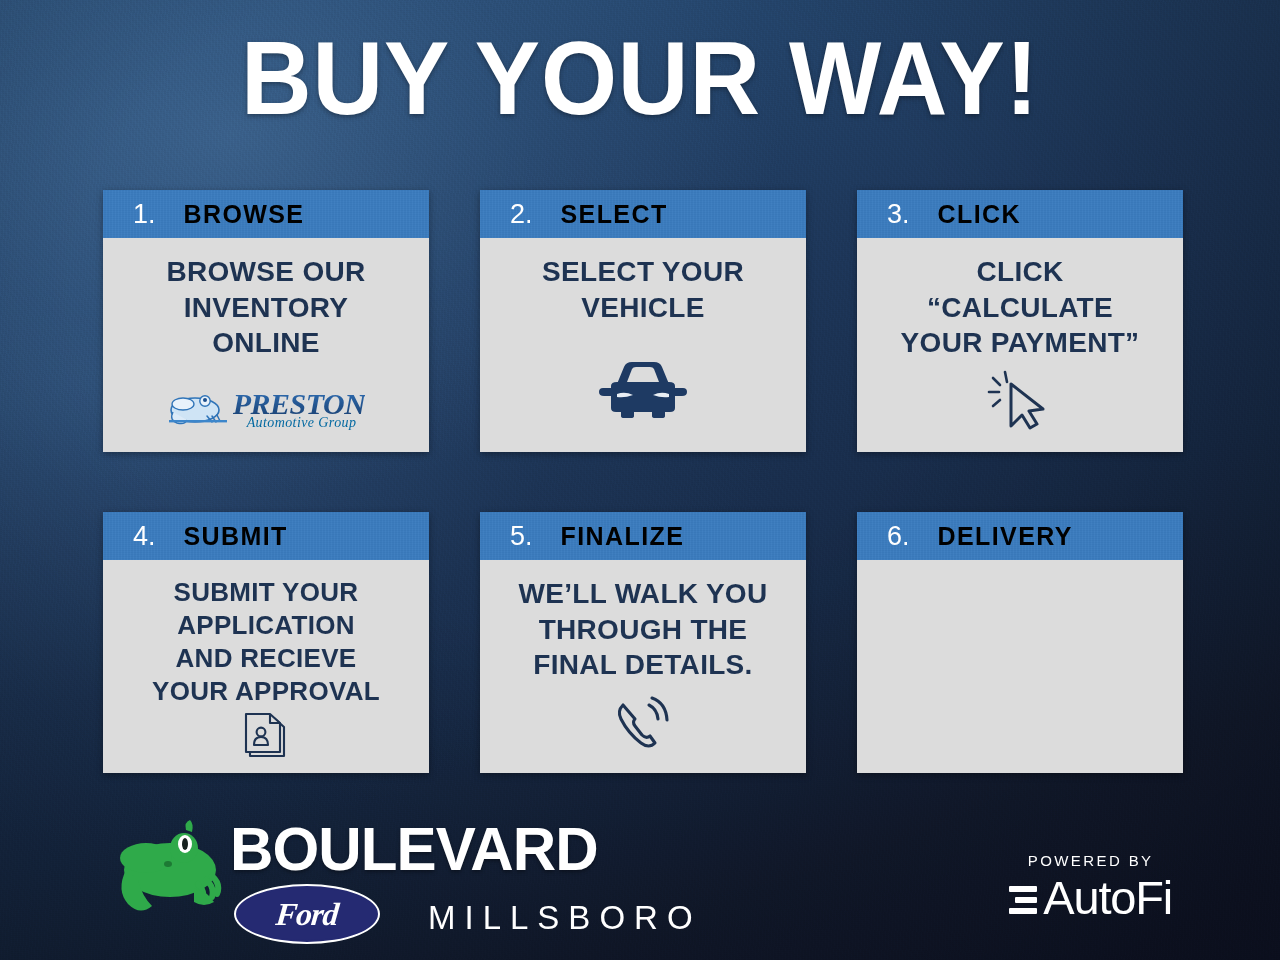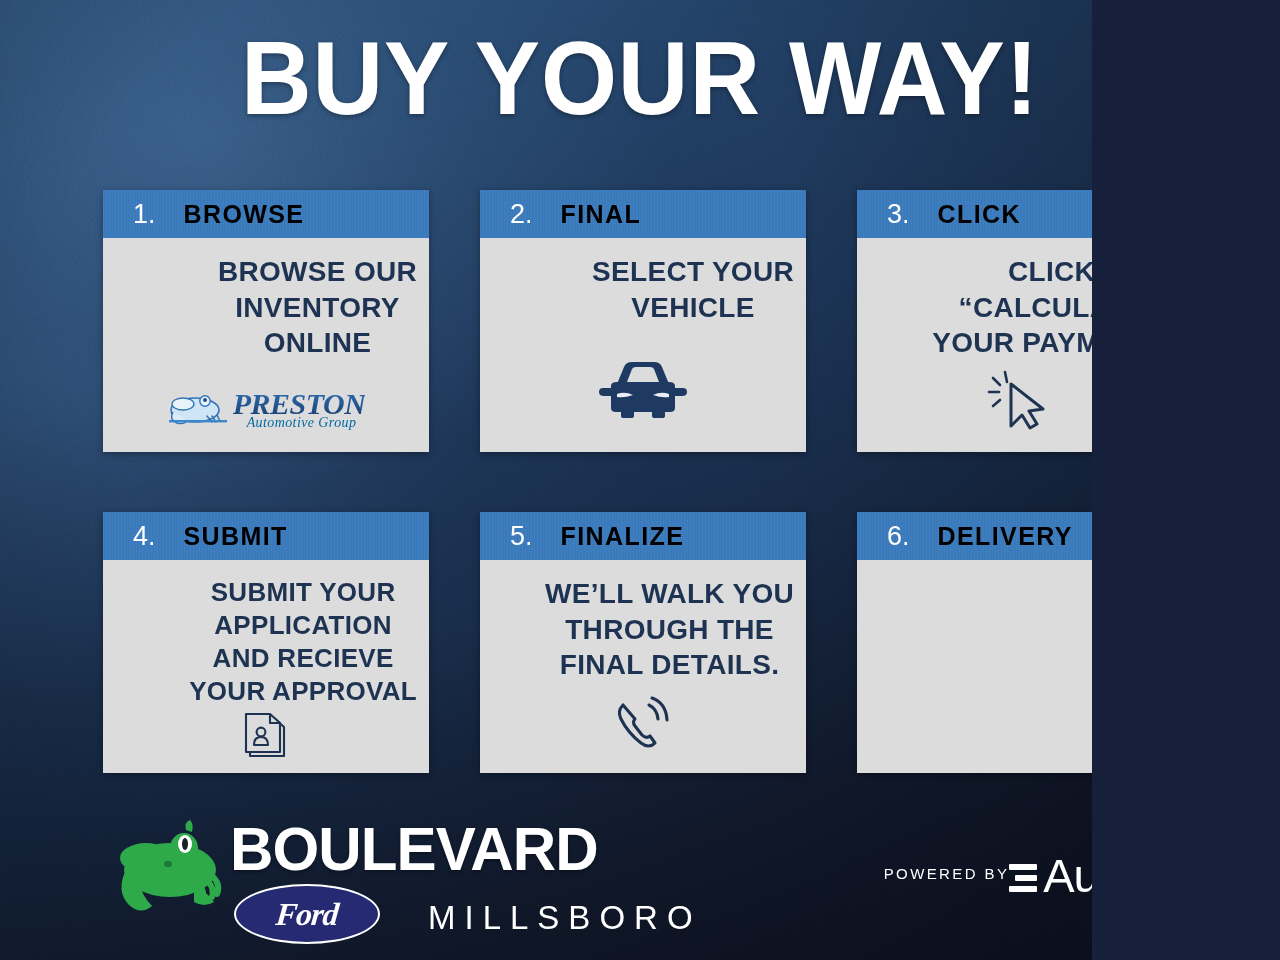--- a/index.html
+++ b/index.html
@@ -11,21 +11,21 @@
     overflow: hidden;
   }
 
   body {
     font-family: "Liberation Sans", sans-serif;
     background: #16203a;
   }
 
   .poster {
     position: relative;
-    width: 1092px;
+    width: 1280px;
     height: 960px;
     overflow: hidden;
     background:
       radial-gradient(ellipse 60% 52% at 18% 14%, rgba(74,116,160,0.55) 0%, rgba(56,92,134,0.30) 42%, rgba(30,50,80,0.0) 72%),
       radial-gradient(ellipse 70% 60% at 6% 40%, rgba(64,104,148,0.40) 0%, rgba(40,68,104,0.12) 55%, rgba(20,32,56,0) 80%),
       linear-gradient(160deg, #2e5680 0%, #24456c 20%, #1d3659 40%, #172a47 62%, #131c31 82%, #10152a 100%);
   }
 
   
   .texture {
@@ -119,21 +119,21 @@
     line-height: 1;
     margin-left: 28px;
     position: relative;
     z-index: 2;
   }
 
   .card-body {
     flex: 1 1 auto;
     display: flex;
     flex-direction: column;
-    align-items: flex-end;
+    align-items: center;
     padding: 16px 12px 10px;
     position: relative;
   }
   .card-text {
     color: #1e3352;
     font-size: 28px;
     font-weight: 700;
     line-height: 1.27;
     text-align: center;
     letter-spacing: 0.3px;
@@ -249,21 +249,21 @@
     margin-left: 48px;
     line-height: 1;
     padding-top: 6px;
   }
 
   .brand-right {
     position: absolute;
     right: 108px;
     top: 42px;
     display: flex;
-    flex-direction: row;
+    flex-direction: column;
     align-items: center;
   }
   .powered-by {
     color: #ffffff;
     font-size: 15px;
     font-weight: 400;
     letter-spacing: 2.4px;
     margin-bottom: 5px;
   }
   .autofi-row {
@@ -333,21 +333,21 @@
               <span class="preston-sub">Automotive Group</span>
             </div>
           </div>
         </div>
       </div>
     </div>
 
     <div class="card">
       <div class="card-header">
         <span class="step-num">2.</span>
-        <span class="step-label">FINAL</span>
+        <span class="step-label">SELECT</span>
       </div>
       <div class="card-body">
         <div class="card-text">SELECT YOUR
 VEHICLE</div>
         <div class="card-art" style="margin-bottom:16px;">
           <svg class="icon" width="104" height="72" viewBox="0 0 104 72">
             <path d="M26 30 L33 13 Q35 8 41 8 L63 8 Q69 8 71 13 L78 30 Z" fill="#1e3a63"></path>
             <path d="M36 28 L41 15 Q42 13 45 13 L59 13 Q62 13 63 15 L68 28 Z" fill="#dcdcdc"></path>
             <path d="M20 32 Q20 28 26 28 L78 28 Q84 28 84 32 L84 54 Q84 58 79 58 L74 58 L74 62 Q74 64 71 64 L64 64 Q61 64 61 62 L61 58 L43 58 L43 62 Q43 64 40 64 L33 64 Q30 64 30 62 L30 58 L25 58 Q20 58 20 54 Z" fill="#1e3a63"></path>
             <path d="M12 34 Q8 34 8 38 Q8 42 13 42 L20 42 L20 34 Z" fill="#1e3a63"></path>

